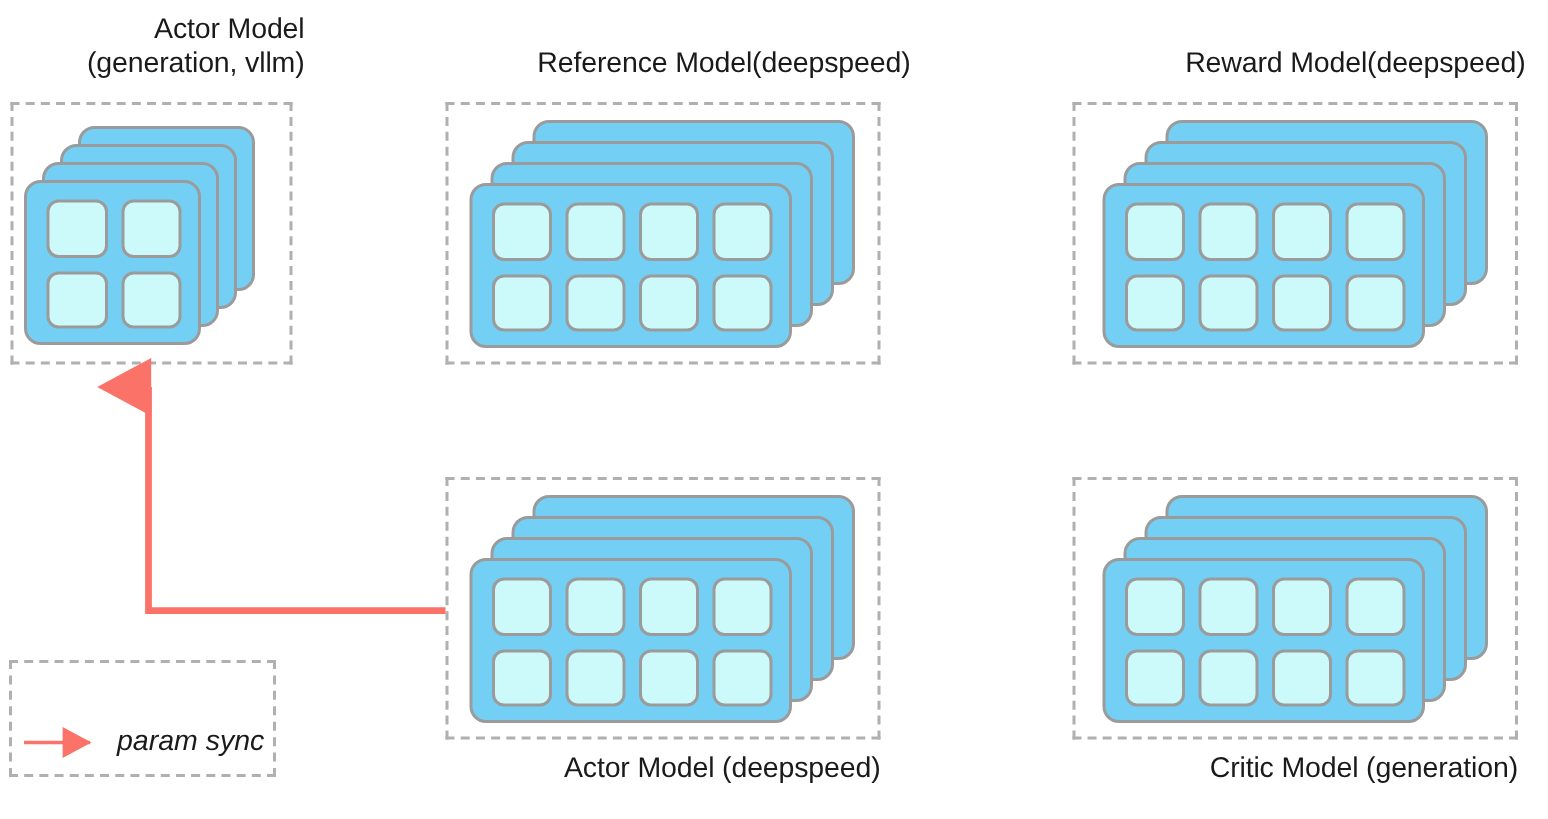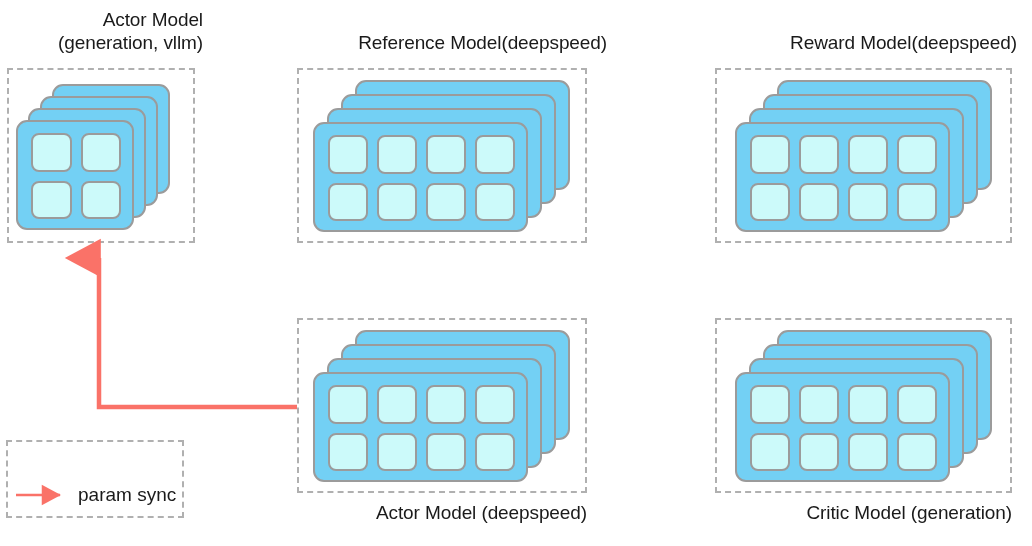--- a/index.html
+++ b/index.html
@@ -66,20 +66,21 @@
   }
   .legend-box {
     position: absolute;
     border: 2px dashed #b0b0b0;
     box-sizing: border-box;
   }
   .legend-row {
     position: absolute;
     display: flex;
     align-items: center;
+    font-style: italic;
   }
   .legend-label {
     font-size: 19px;
     color: #1a1a1a;
     margin-left: 10px;
     white-space: nowrap;
   }
 </style>
 </head>
 <body>

